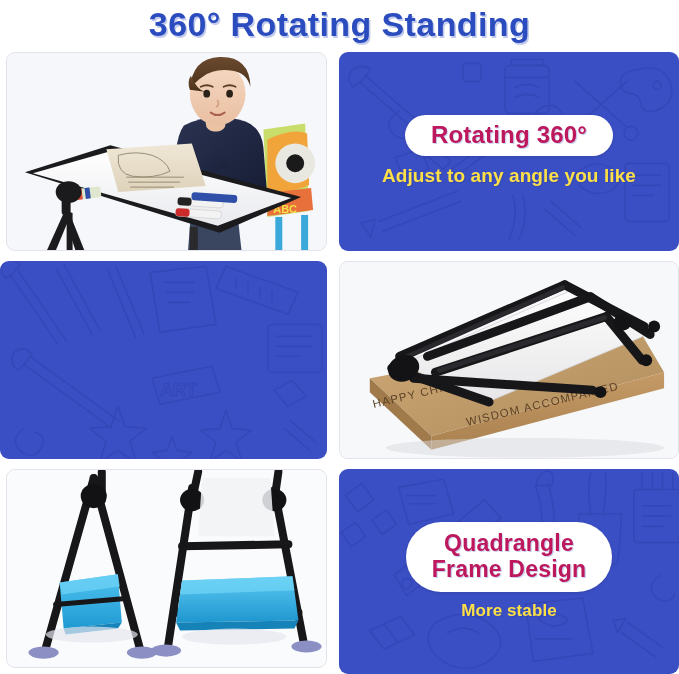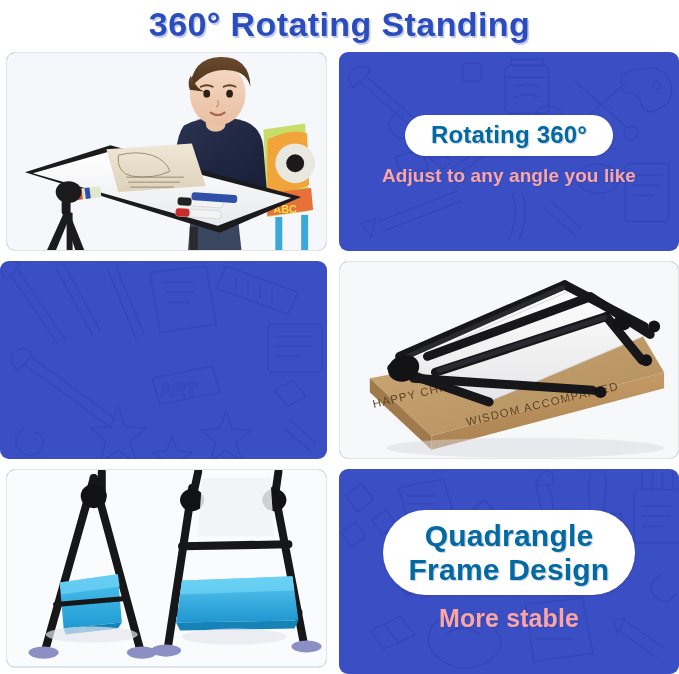--- a/index.html
+++ b/index.html
@@ -29,21 +29,21 @@
     display:grid;
     grid-template-columns:333px 346px;
     grid-template-rows:1fr 1fr 1fr;
     column-gap:0;row-gap:0;
   }
   .cell{position:relative;overflow:hidden;}
   .pad{position:absolute;inset:4px 6px 6px 6px;border-radius:9px;overflow:hidden;}
   .pad.flush-r{right:0;border-top-right-radius:9px;border-bottom-right-radius:9px;}
 
   .photo{
-    background:#0369a1;
+    background:#e5e5e5;
     border:1px solid #e2e4ec;
     box-shadow:0 0 0 1px rgba(255,255,255,.6) inset;
   }
   .bluepanel{
     background:#3b4fc4;
     border:none;
   }
 
   
   .doodles{position:absolute;inset:0;opacity:.5;}
@@ -54,41 +54,41 @@
     position:absolute;inset:0;
     display:flex;flex-direction:column;
     align-items:center;justify-content:center;
     gap:9px;
     z-index:3;
   }
   .pill{
     background:#ffffff;
     border-radius:999px;
     padding:7px 26px;
-    color:#0369a1;
+    color:#be185d;
     font-weight:bold;
     font-size:24px;
     line-height:1.12;
     text-align:center;
     letter-spacing:.2px;
     text-shadow:1.2px 1.2px 0 rgba(150,165,225,.5);
     white-space:pre-line;
     box-shadow:0 1px 3px rgba(20,30,80,.18);
   }
-  .pill.two-line{padding:9px 26px;font-size:30px;}
+  .pill.two-line{padding:9px 26px;font-size:23px;}
   .sub{
-    color:#fca5a5;
+    color:#fde047;
     font-weight:bold;
     font-size:19px;
     letter-spacing:.1px;
     text-align:center;
     text-shadow:1.2px 1.2px 0 rgba(40,60,150,.35);
     white-space:nowrap;
   }
-  .sub.small{font-size:25px;text-align:right;}
+  .sub.small{font-size:17px;text-align:right;}
 
   
   .photo-art{position:absolute;inset:0;}
   .photo-art svg{width:100%;height:100%;display:block;}
 </style>
 </head>
 <body>
 
 <div class="sheet">
 

